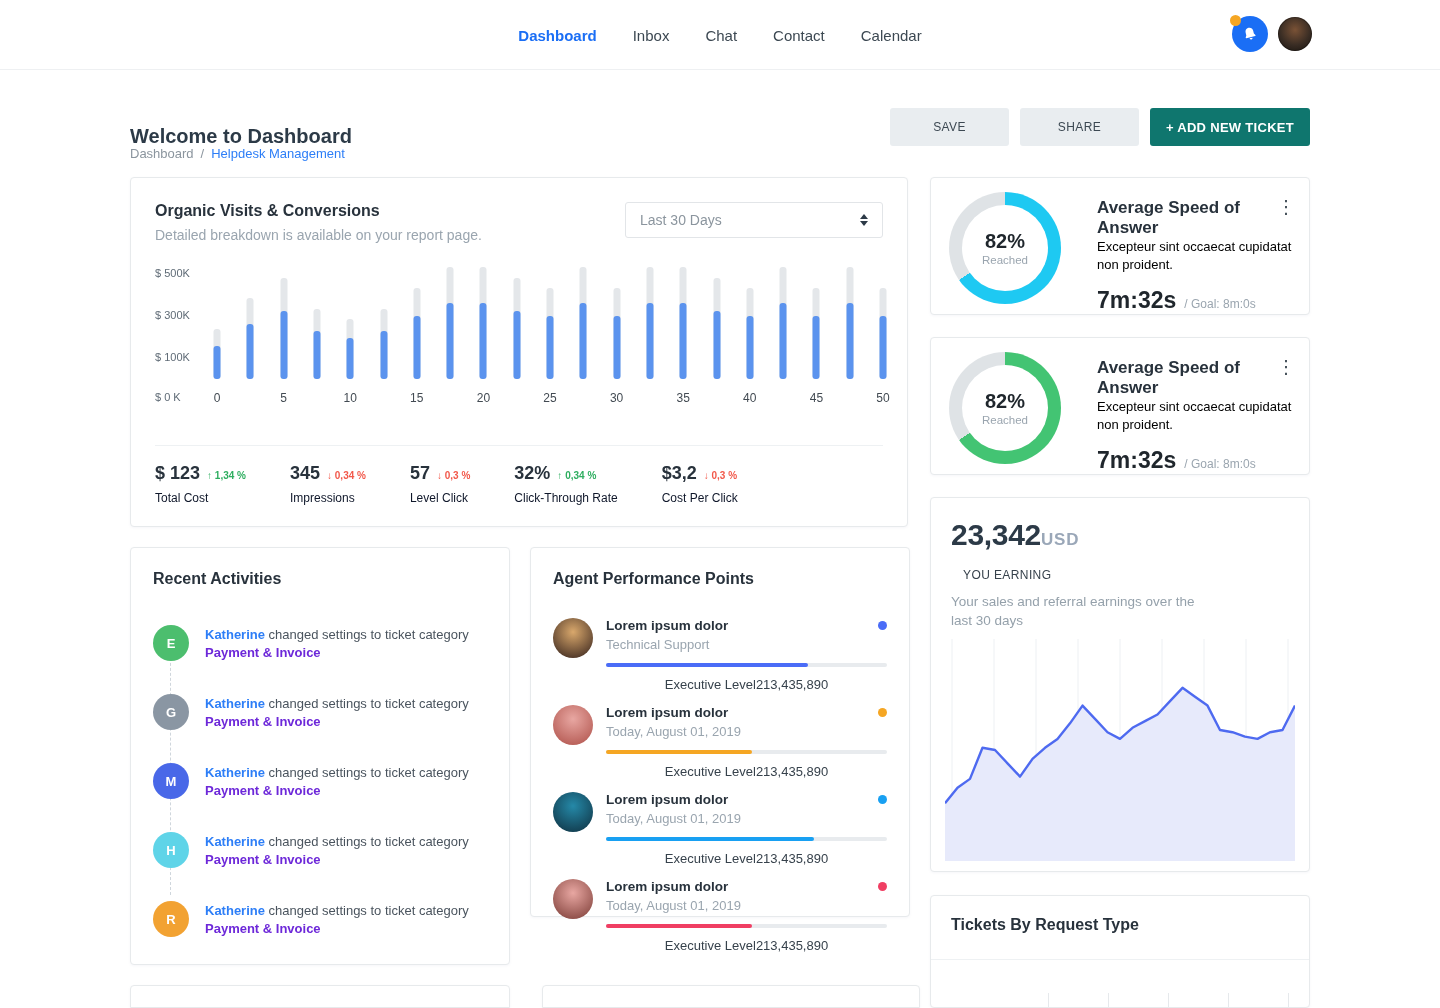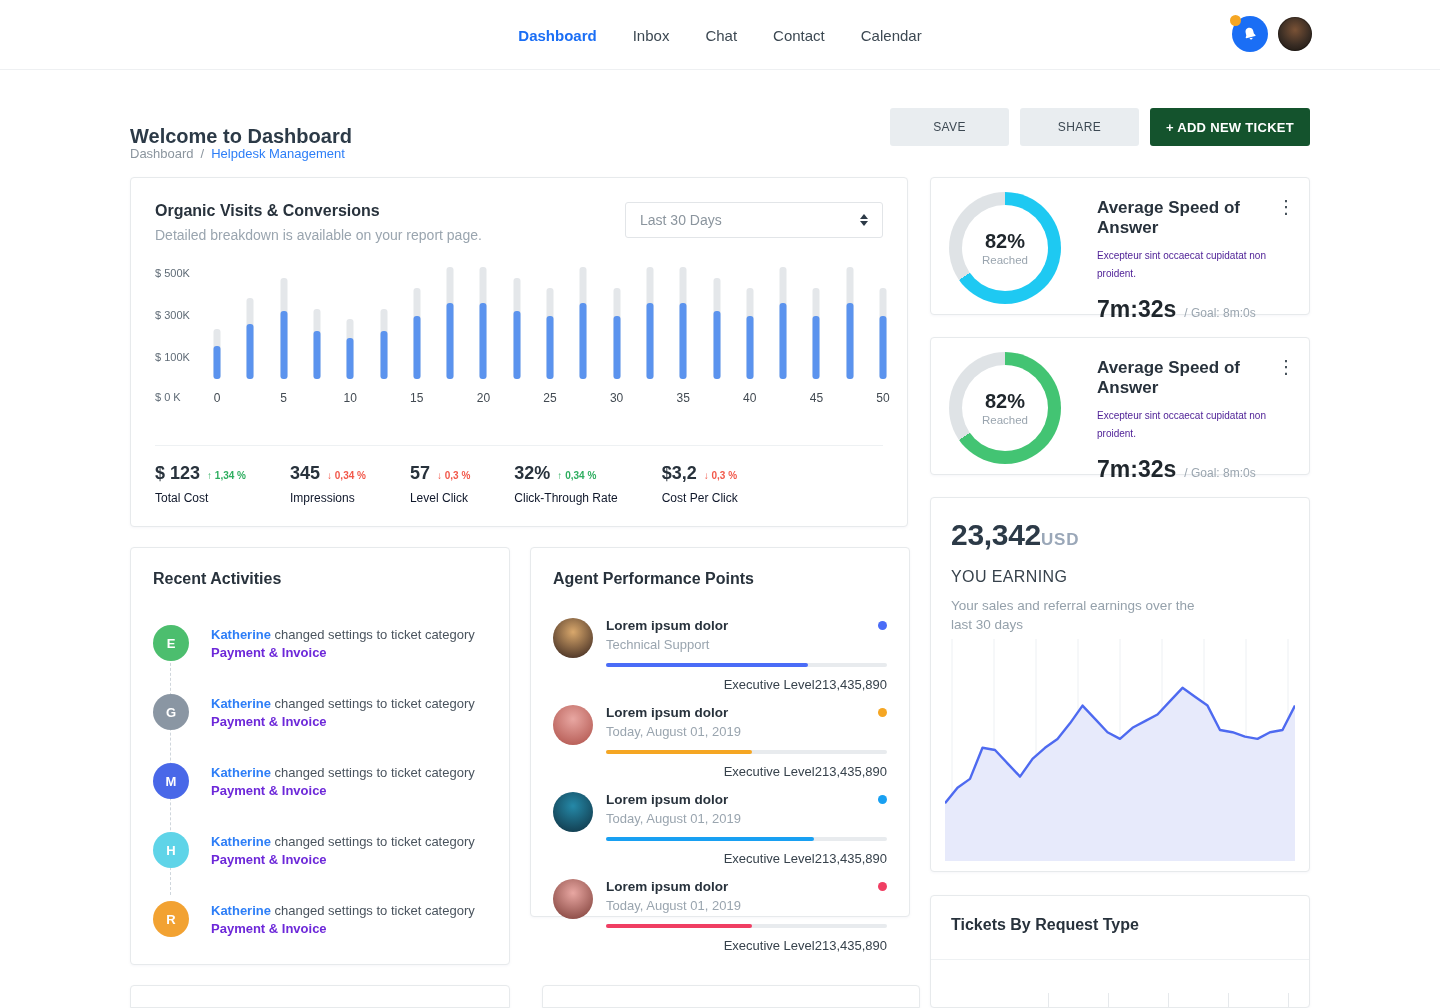--- a/index.html
+++ b/index.html
@@ -24,21 +24,21 @@
     box-shadow:inset 0 0 0 1px rgba(0,0,0,.25); }
 
   
   .breadcrumb { position:absolute; left:130px; top:102px; font-size:13px; color:#8b959e;margin-top:44px; }
   .breadcrumb .sep { margin:0 7px; }
   .breadcrumb .crumb-current { color:#2d7ef7; }
   .page-title { position:absolute; left:130px; top:125px; font-size:20px; font-weight:700; color:#2c3a47; }
   .header-buttons { position:absolute; top:108px; right:130px; display:flex; gap:11px; }
   .btn-flat { width:119px; height:38px; background:#e9edf0; border:none; border-radius:3px;
     font-family:inherit; font-size:12px; color:#3c4852; letter-spacing:.4px; cursor:pointer; }
-  .btn-primary { width:160px; height:38px; background:#14532d; border:none; border-radius:3px;
+  .btn-primary { width:160px; height:38px; background:#0f766e; border:none; border-radius:3px;
     font-family:inherit; font-size:13px; font-weight:700; color:#fff; letter-spacing:.3px; cursor:pointer; }
 
   
   .card { position:absolute; background:#fff; border:1px solid #e7eaec; border-radius:4px;
     box-shadow:0 1px 3px rgba(16,36,94,.04); }
 
   
   .organic-card { left:130px; top:177px; width:778px; height:350px; padding:24px; }
   .organic-head { display:flex; justify-content:space-between; align-items:flex-start; }
   .card-title { font-size:16px; font-weight:700; color:#28323c; }
@@ -72,61 +72,61 @@
   .stat-label { font-size:12px; color:#0f172a; margin-top:7px; }
 
   
   .recent-card { left:130px; top:547px; width:380px; height:418px; padding:22px; }
   .activity-list { position:relative; margin-top:37px; }
   .activity-list::before { content:""; position:absolute; left:17px; top:18px; bottom:42px;
     border-left:1px dashed #cfd6dc; }
   .activity-item { position:relative; display:flex; margin-bottom:33px; }
   .act-avatar { position:relative; z-index:1; width:36px; height:36px; border-radius:50%; flex:none;
     display:flex; align-items:center; justify-content:center; color:#fff; font-size:13px; font-weight:700; }
-  .act-text { margin-left:22px; font-size:13px; color:#4a545e; line-height:17px; padding-top:1px; }
+  .act-text { margin-left:16px; font-size:13px; color:#4a545e; line-height:17px; padding-top:1px; }
   .act-user { color:#2d7ef7; font-weight:700; }
   .act-target { font-weight:700; color:#6d28d9; margin-top:1px; }
 
   
   .agent-card { left:530px; top:547px; width:380px; height:370px; padding:22px; }
   .agent-list { margin-top:30px; }
   .agent-item { display:flex; margin-bottom:13px; }
   .agent-avatar { width:40px; height:40px; border-radius:50%; flex:none; }
   .agent-body { flex:1; margin-left:13px; }
   .agent-name-row { display:flex; align-items:center; }
   .agent-name { flex:1; font-size:13.5px; font-weight:700; color:#28323c; }
   .agent-dot { width:9px; height:9px; border-radius:50%; flex:none; }
   .agent-meta { font-size:13px; color:#9aa5af; margin-top:4px; }
   .agent-track { height:4px; border-radius:2px; background:#e8ebee; margin-top:11px; position:relative; }
   .agent-prog { position:absolute; left:0; top:0; height:4px; border-radius:2px; }
-  .agent-foot { display:flex; justify-content:flex-end; margin-top:10px; }
+  .agent-foot { display:flex; justify-content:center; margin-top:10px; }
   .agent-level, .agent-points { font-size:13px; color:#37424c; }
 
   
   .speed-card { left:930px; width:380px; height:138px; padding:14px 16px 14px 18px; }
   .speed-1 { top:177px; } .speed-2 { top:337px; }
   .donut { position:absolute; left:18px; top:14px; width:112px; height:112px; border-radius:50%; }
   .donut-hole { position:absolute; left:13px; top:13px; width:86px; height:86px; border-radius:50%;
     background:#fff; display:flex; flex-direction:column; align-items:center; justify-content:center; }
   .donut-pct { font-size:20px; font-weight:700; color:#1f262c; }
   .donut-cap { font-size:11.5px; color:#9aa5af; margin-top:1px; }
   .speed-right { margin-left:148px; position:relative; }
   .speed-title { font-size:17px; font-weight:700; color:#28323c; margin-top:6px; }
   .kebab { position:absolute; right:-2px; top:2px; font-size:18px; color:#3c4852; line-height:14px; cursor:pointer; }
-  .speed-desc { font-size:10px; color:#4c1d95; line-height:18px; margin-top:9px; width:196px; }
+  .speed-desc { font-size:13px; color:#000000; line-height:18px; width:196px; }
   .speed-time-row { display:flex; align-items:baseline; margin-top:13px; }
   .speed-time { font-size:23px; font-weight:800; color:#1f262c; }
   .speed-goal { font-size:12px; color:#9aa5af; margin-left:8px; }
 
   
   .earn-card { left:930px; top:497px; width:380px; height:375px; padding:20px; }
   .earn-amount-row { display:flex; align-items:baseline; }
   .earn-amount { font-size:30px; font-weight:700; color:#2c3a47; letter-spacing:-.3px; }
   .earn-currency { font-size:17px; font-weight:700; color:#9aa7b8; letter-spacing:.8px; }
-  .earn-heading { font-size:16px; color:#37424c; letter-spacing:.4px; margin-top:16px; }
+  .earn-heading { font-size:12px; color:#37424c; letter-spacing:.4px; margin-top:16px;margin-left:12px; }
   .earn-desc { font-size:13.5px; color:#95a1ab; line-height:19px; margin-top:10px; width:250px; }
   .earn-chart { position:absolute; left:14px; right:14px; bottom:10px; height:222px; }
   .earn-chart svg { width:100%; height:100%; display:block; }
 
   
   .tickets-card { left:930px; top:895px; width:380px; height:113px; padding:20px; overflow:hidden; }
   .tickets-divider { position:absolute; left:0; right:0; top:63px; border-top:1px solid #eef1f3; }
   .tick-stub { position:absolute; bottom:0; width:1px; height:14px; background:#e6e9ec; }
 
   

